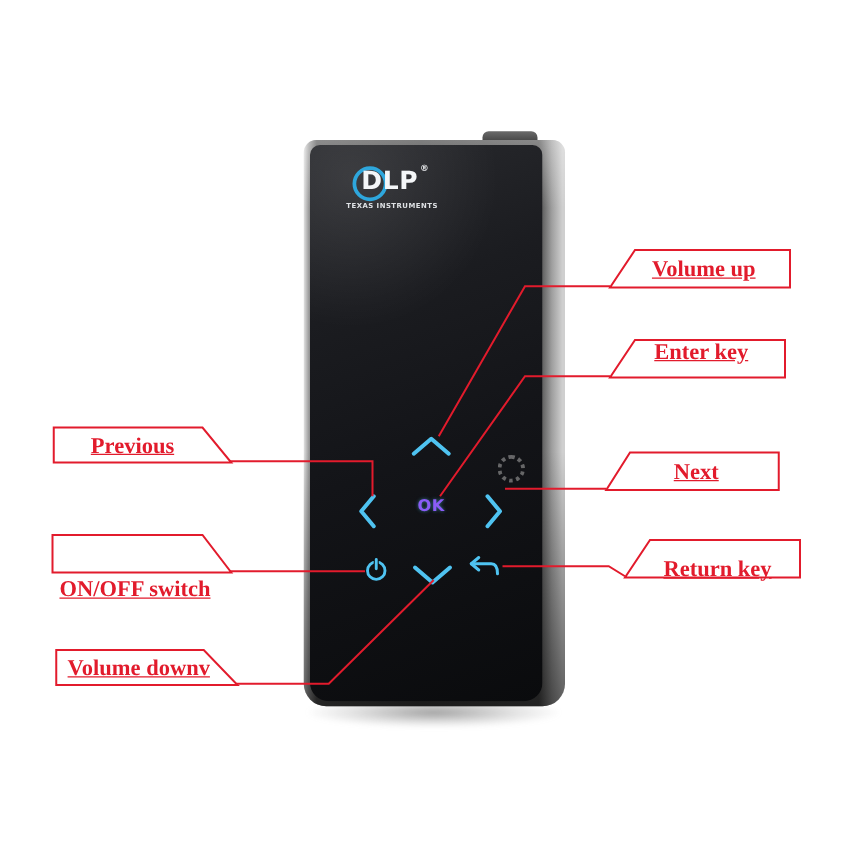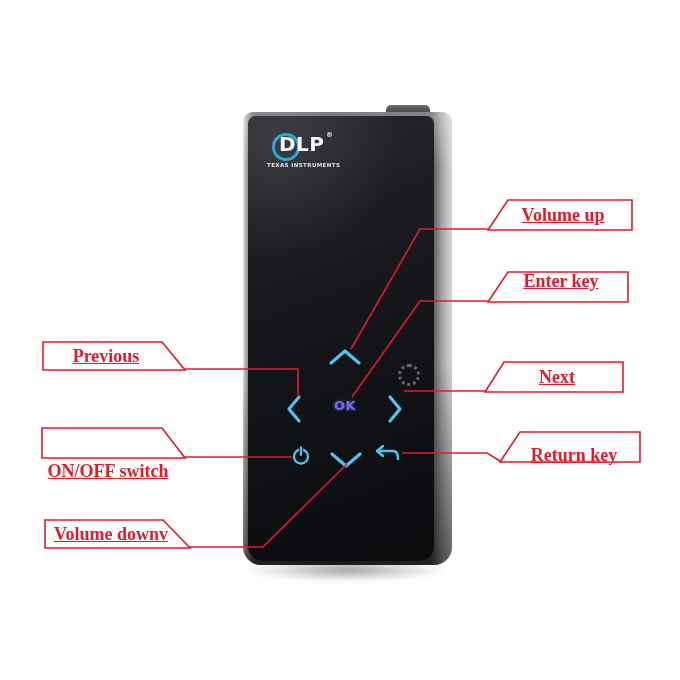--- a/index.html
+++ b/index.html
@@ -28,21 +28,21 @@
     background:linear-gradient(180deg,rgba(255,255,255,.35) 0%,rgba(255,255,255,0) 12%,rgba(0,0,0,0) 55%,rgba(0,0,0,.55) 100%);
   }
   .device-face{
     position:absolute;left:248px;top:116px;width:186px;height:445px;
     border-radius:8px 8px 15px 15px;
     background:
       radial-gradient(140% 60% at 18% 6%,rgba(255,255,255,.10) 0%,rgba(255,255,255,0) 45%),
       linear-gradient(160deg,#292a2e 0%,#1b1c20 28%,#131418 55%,#0a0b0d 100%);
   }
   
-  .dlp-logo{position:absolute;left:267px;top:130px;width:72px;height:44px;}
+  .dlp-logo{position:absolute;left:277px;top:130px;width:72px;height:44px;}
   .dlp-ring{
     position:absolute;left:5px;top:3px;width:22px;height:22px;
     border:3px solid #2ea7dd;border-radius:50%;
   }
   .dlp-text{
     position:absolute;left:12px;top:2px;
     font:bold 20px "DejaVu Sans",sans-serif;color:#f4f6f8;letter-spacing:.5px;
   }
   .dlp-registered{
     position:absolute;left:59px;top:1px;

